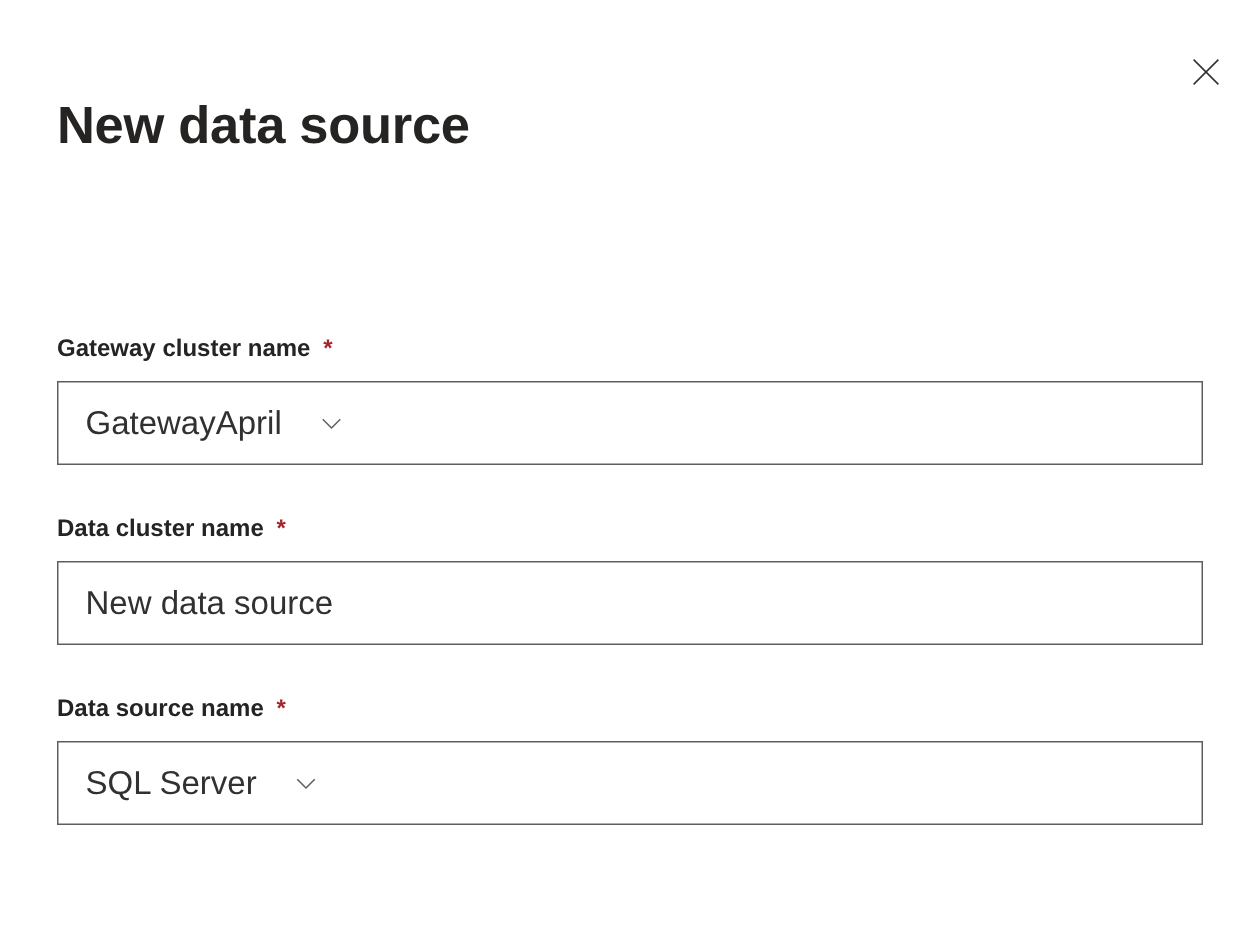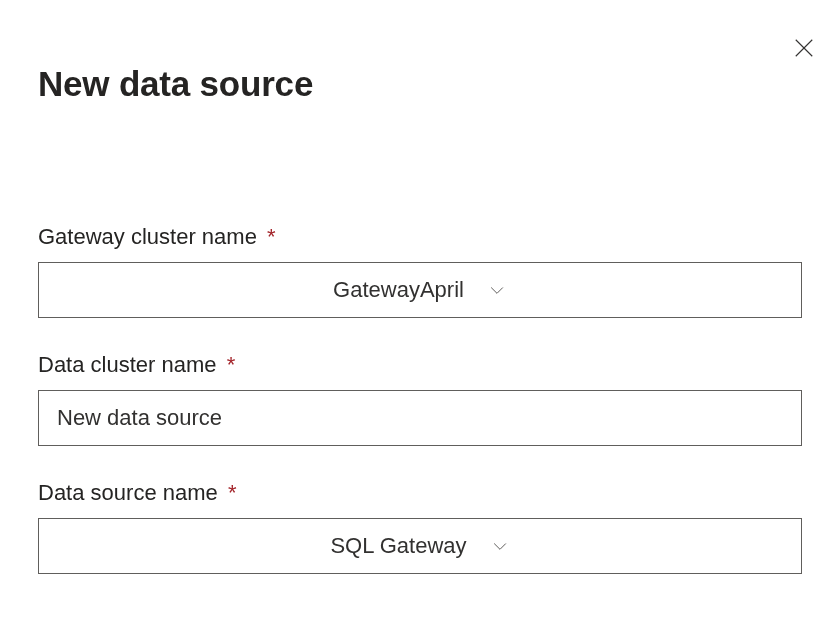--- a/index.html
+++ b/index.html
@@ -38,22 +38,22 @@
       font-weight: 600;
       color: #252423;
       margin-top: 24px;
       margin-bottom: 120px;
       letter-spacing: -0.2px;
     }
     .form-group {
       margin-bottom: 34px;
     }
     .field-label {
-      font-size: 22px;
-      font-weight: 400;
+      font-size: 16px;
+      font-weight: 700;
       color: #252423;
       margin-bottom: 12px;
       display: block;
     }
     .required-asterisk {
       color: #a4262c;
       margin-left: 4px;
     }
     .select-control, .text-input {
       width: 100%;
@@ -62,21 +62,21 @@
       background: #ffffff;
       padding: 0 18px;
       font-size: 22px;
       font-family: inherit;
       color: #323130;
       position: relative;
     }
     .select-control {
       display: flex;
       align-items: center;
-      justify-content: center;
+      justify-content: flex-start;
       cursor: pointer;
       gap: 23px;
     }
     .select-value {
       color: #323130;
     }
     .chevron-icon {
       width: 20px;
       height: 20px;
       stroke: #605e5c;
@@ -124,20 +124,20 @@
     </label>
     <input type="text" class="text-input" value="New data source" style="">
   </div>
 
   <div class="form-group">
     <label class="field-label">
       <span>Data source name</span>
       <span class="required-asterisk">*</span>
     </label>
     <div class="select-control">
-      <span class="select-value">SQL Gateway</span>
+      <span class="select-value">SQL Server</span>
       <svg class="chevron-icon" viewBox="0 0 24 24">
         <polyline points="5 9 12 16 19 9"></polyline>
       </svg>
     </div>
   </div>
 
 </div>
 
 </body></html>

